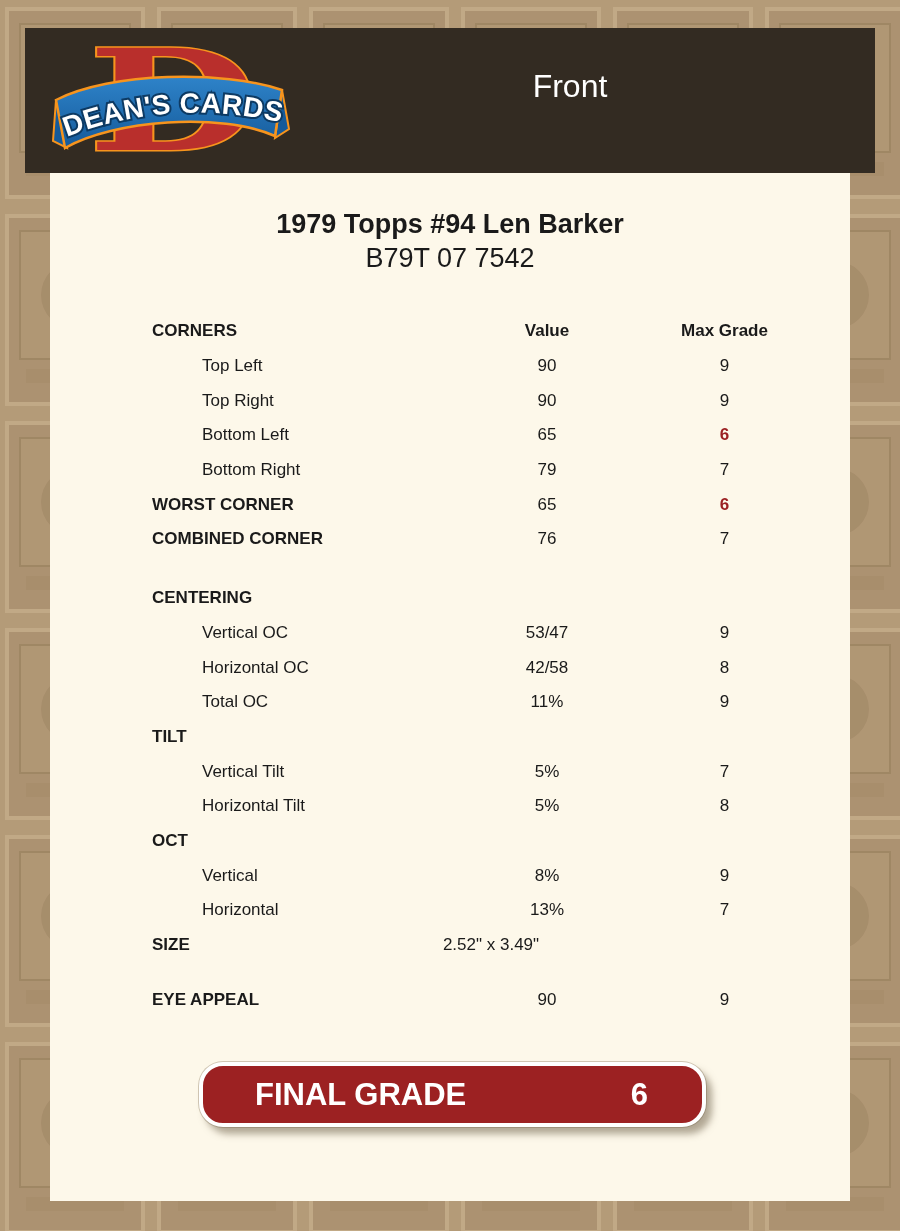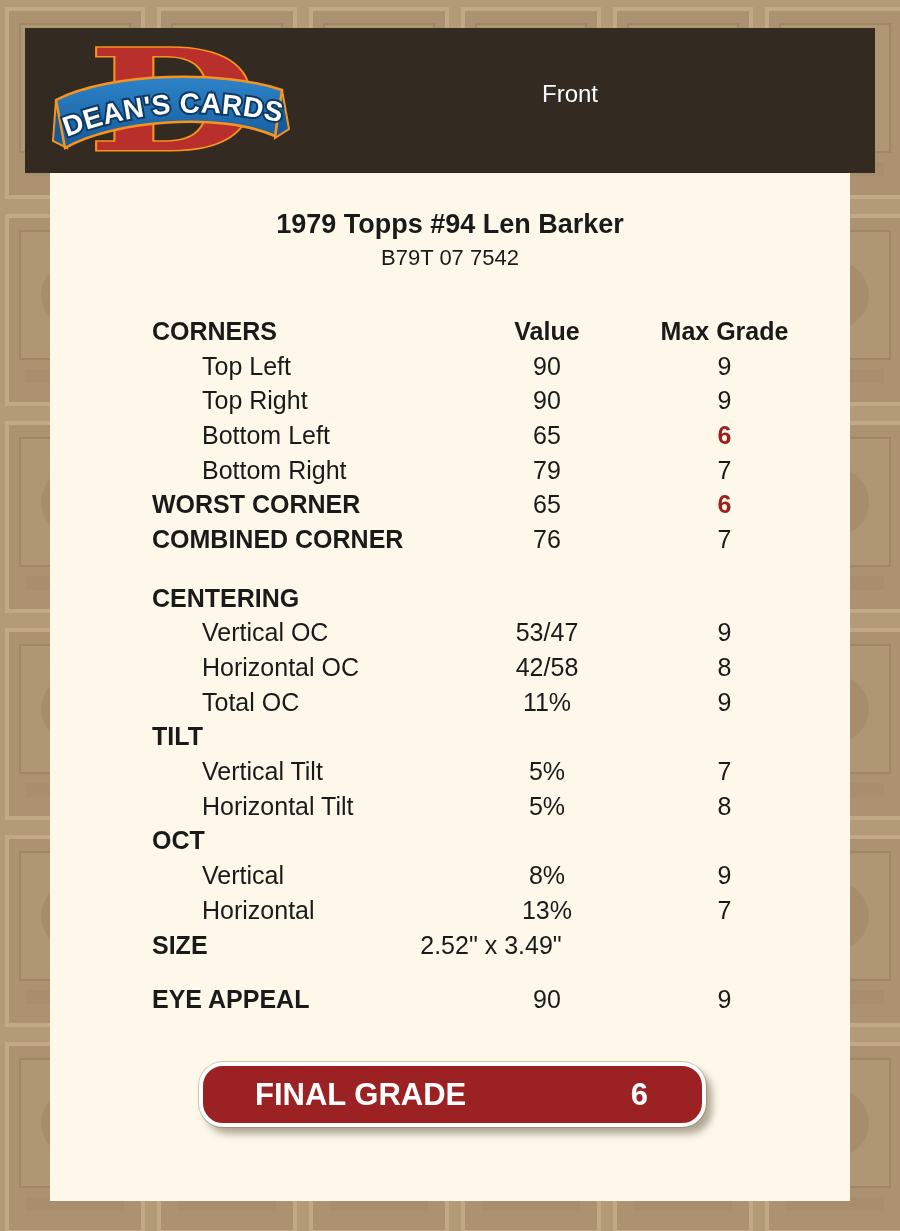--- a/index.html
+++ b/index.html
@@ -6,27 +6,27 @@
   .canvas{position:relative;width:900px;height:1231px;overflow:hidden;
           font-family:"Liberation Sans",sans-serif;color:#1a1a1a;}
   .bg{position:absolute;left:0;top:0;width:900px;height:1231px;display:block;}
   .panel{position:absolute;left:50px;top:60px;width:800px;height:1141px;
          background:#fdf8ea;}
   .header{position:absolute;left:25px;top:28px;width:850px;height:145px;
           background:#332b22;}
   .logo{position:absolute;left:26px;top:4px;width:240px;height:137px;}
   .titles{position:absolute;left:240px;right:0;top:30px;text-align:center;}
   .h1{font-size:42px;line-height:50px;color:#ffffff;letter-spacing:1.5px;}
-  .h2{font-size:24px;line-height:40px;margin-top:16px;color:#ffffff;}
+  .h2{font-size:32px;line-height:40px;margin-top:8px;color:#ffffff;}
   .cardinfo{position:absolute;left:50px;top:208px;width:800px;text-align:center;}
   .ctitle{font-size:27px;line-height:32px;font-weight:bold;}
-  .cid{font-size:22px;line-height:36px;}
+  .cid{font-size:27px;line-height:36px;}
   .table{position:absolute;left:152px;top:314px;width:650px;}
   .row{display:grid;grid-template-columns:295px 200px 155px;height:34.7px;
-       align-items:center;font-size:25px;}
+       align-items:center;font-size:17px;}
   .row .lbl{white-space:nowrap;}
   .row .val,.row .grd{text-align:center;}
   .row.head{font-weight:bold;}
   .row.bold .lbl{font-weight:bold;}
   .row.indent .lbl{padding-left:50px;}
   .row.gap16{margin-top:24px;}
   .row.gap10{margin-top:20px;}
   .grd.red{color:#9b2123;font-weight:bold;}
   .val.shift{position:relative;left:-56px;white-space:nowrap;}
   .final-btn{position:absolute;left:199px;top:1062px;width:507px;height:65px;

